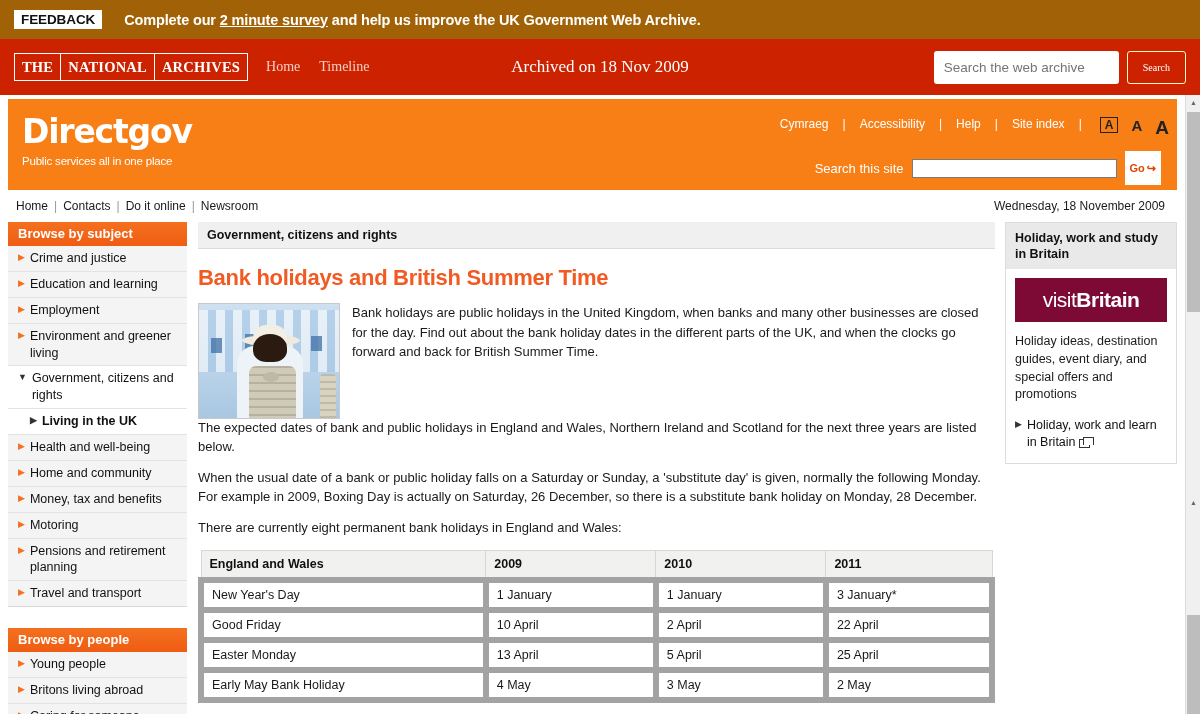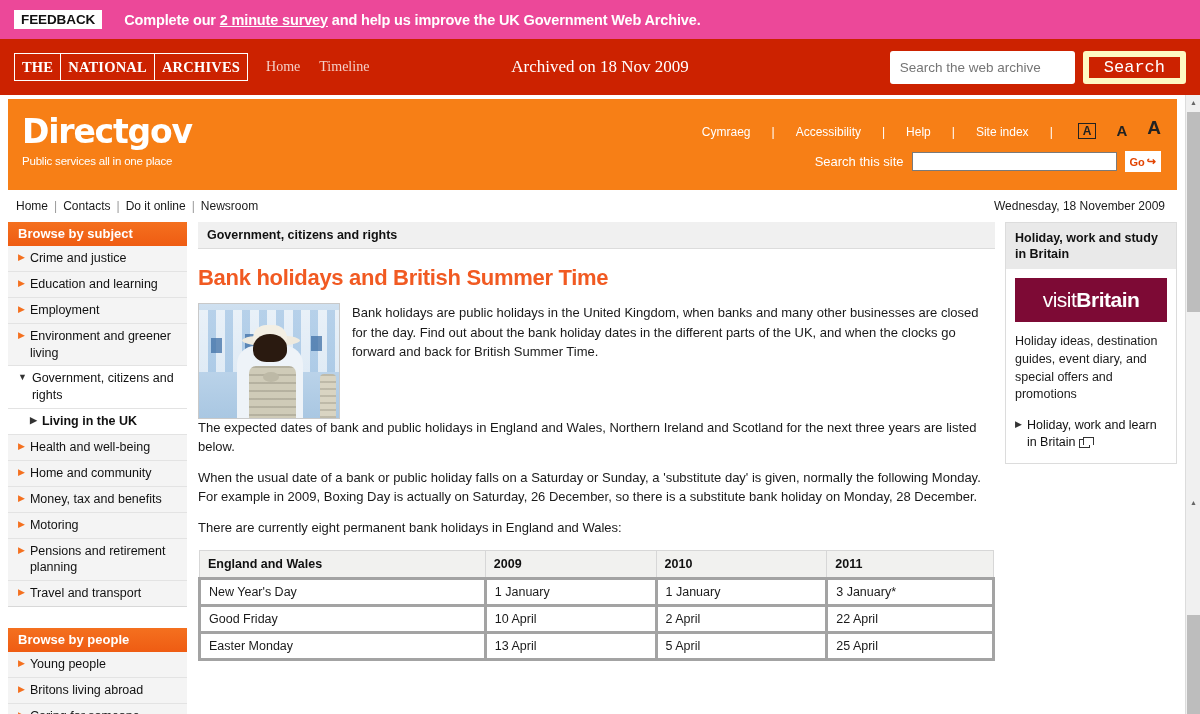--- a/index.html
+++ b/index.html
@@ -11,21 +11,21 @@
     background: #ffffff;
     font-family: "Liberation Sans", sans-serif;
     font-size: 13px;
     color: #1a1a1a;
   }
   a { text-decoration: none; color: inherit; }
 
   
   .feedback-bar {
     height: 39px;
-    background: #ec4899;
+    background: #a16207;
     display: flex;
     align-items: center;
     padding: 0 0 0 14px;
     color: #ffffff;
   }
   .feedback-badge {
     background: #ffffff;
     color: #111111;
     font-weight: bold;
     font-size: 13.5px;
@@ -103,27 +103,27 @@
     border-radius: 3px;
     padding: 0 10px;
     font-size: 13.5px;
     color: #555;
     font-family: "Liberation Sans", sans-serif;
     background: #ffffff;
   }
   .tna-search-btn {
     height: 33px;
     background: transparent;
-    border: 6px solid #fef9c3;
+    border: 1px solid #fef9c3;
     border-radius: 3px;
     color: #ffffff;
-    font-size: 17px;
+    font-size: 10px;
     padding: 0 15px;
     cursor: pointer;
-    font-family: Liberation Mono, monospace;
+    font-family: Liberation Serif, serif;
   }
 
   
   .page-viewport {
     position: relative;
     height: 619px;
     background: #ffffff;
     overflow: hidden;
   }
   .page-inner {
@@ -155,27 +155,27 @@
     font-family: "DejaVu Sans", sans-serif;
   }
   .dg-tagline {
     font-size: 11.5px;
     margin-top: 7px;
     color: #ffffff;
     letter-spacing: -0.2px;
   }
   .dg-toplinks {
     position: absolute;
-    right: 16px;
+    right: 8px;
     top: 18px;
     display: flex;
-    align-items: flex-end;
+    align-items: flex-start;
     font-size: 12px;
     color: #ffffff;
-    gap: 16px;
+    gap: 9px;
   }
   .dg-toplinks .sep { margin: 0 5px; }
   .dg-size-a {
     font-weight: bold;
     color: #222;
     margin-left: 4px;
   }
   .dg-size-a.boxed {
     border: 1px solid #222;
     padding: 0px 4px;
@@ -203,21 +203,21 @@
     padding: 0 4px;
     font-size: 12px;
     font-family: "Liberation Sans", sans-serif;
   }
   .dg-go-btn {
     background: #ffffff;
     color: #e24301;
     font-weight: bold;
     font-size: 11px;
     border: none;
-    height: 21px;
+    height: 34px;
     padding: 0 5px;
     cursor: pointer;
     display: flex;
     align-items: center;
     gap: 2px;
     font-family: "Liberation Sans", sans-serif;
   }
 
   
   .dg-utilnav {
@@ -384,21 +384,21 @@
   }
   table.bh-table th {
     background: #f1f1ef;
     text-align: left;
     font-weight: bold;
     border: 1px solid #d7d7d7;
     padding: 6px 8px;
     color: #111;
   }
   table.bh-table td {
-    border: 3px solid #a3a3a3;
+    border: 6px solid #a3a3a3;
     padding: 5px 8px;
     color: #1a1a1a;
   }
   table.bh-table col.c1 { width: 36%; }
   table.bh-table col.c2 { width: 21.5%; }
   table.bh-table col.c3 { width: 21.5%; }
   table.bh-table col.c4 { width: 21%; }
 
   
   .promo-box {
@@ -680,20 +680,26 @@
             <td>10 April</td>
             <td>2 April</td>
             <td>22 April</td>
           </tr>
           <tr>
             <td>Easter Monday</td>
             <td>13 April</td>
             <td>5 April</td>
             <td>25 April</td>
           </tr>
+          <tr>
+            <td>Early May Bank Holiday</td>
+            <td>4 May</td>
+            <td>3 May</td>
+            <td>2 May</td>
+          </tr>
         </tbody>
       </table>
     </div>
 
     <div class="col-right">
       <div class="promo-box">
         <div class="promo-head">Holiday, work and study in Britain</div>
         <div class="promo-body">
           <div class="visit-britain">
             <span class="vb-light">visit</span>

